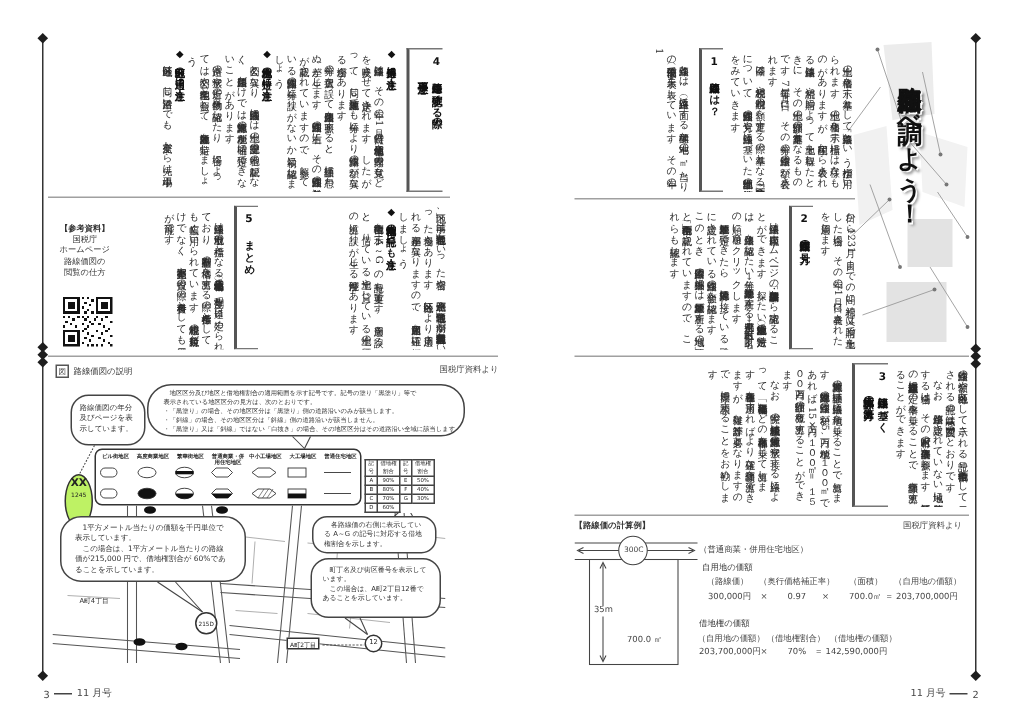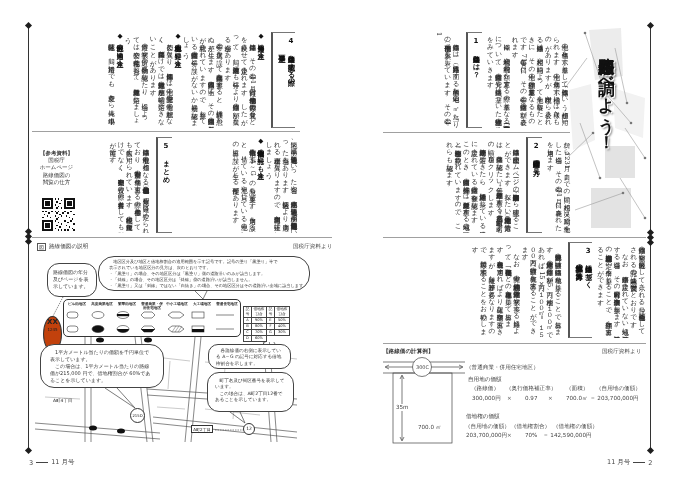--- a/index.html
+++ b/index.html
@@ -316,21 +316,21 @@
     <line x1="228" y1="89" x2="236" y2="82"></line>
       <line x1="240" y1="89" x2="236" y2="82"></line>
     <line x1="195" y1="157" x2="210" y2="168"></line>
       <line x1="205" y1="157" x2="210" y2="168"></line>
   </g>
 </svg>
 
 <div class="callout" style="left:47px;top:263px;width:50px;height:34px;border-radius:12px;font-size:5px;line-height:7px;padding:5px 5px">
   <span>路線価図の年分及びページを表示しています。</span>
 </div>
-<div class="a" style="left:43px;top:316px;width:19px;height:36px;border:1px solid #333;border-rad=ius:50%;border-radius:50%;text-align:center;background:#c2410c">
+<div class="a" style="left:43px;top:316px;width:19px;height:36px;border:1px solid #333;border-rad=ius:50%;border-radius:50%;text-align:center;background:#bef264">
   <div style="font-size:7px;line-height:9px;font-weight:bold;margin-top:1px">XX</div>
   <div style="font-size:4px;line-height:5px">1245</div>
 </div>
 
 <div class="callout" style="left:98px;top:256px;width:212px;height:35px;border-radius:16px;font-size:4.2px;line-height:5.9px;padding:2px 10px;white-space:nowrap">
   <div style="text-indent:1em">地区区分及び地区と借地権割合の適用範囲を示す記号です。記号の塗り「黒塗り」等で</div>
   <div>表示されている地区区分の見方は、次のとおりです。</div>
   <div>・「黒塗り」の場合、その地区区分は「黒塗り」側の道路沿いのみが該当します。</div>
   <div>・「斜線」の場合、その地区区分は「斜線」側の道路沿いが該当しません。</div>
   <div>・「黒塗り」又は「斜線」ではない「白抜き」の場合、その地区区分はその道路沿い全域に該当します。</div>

